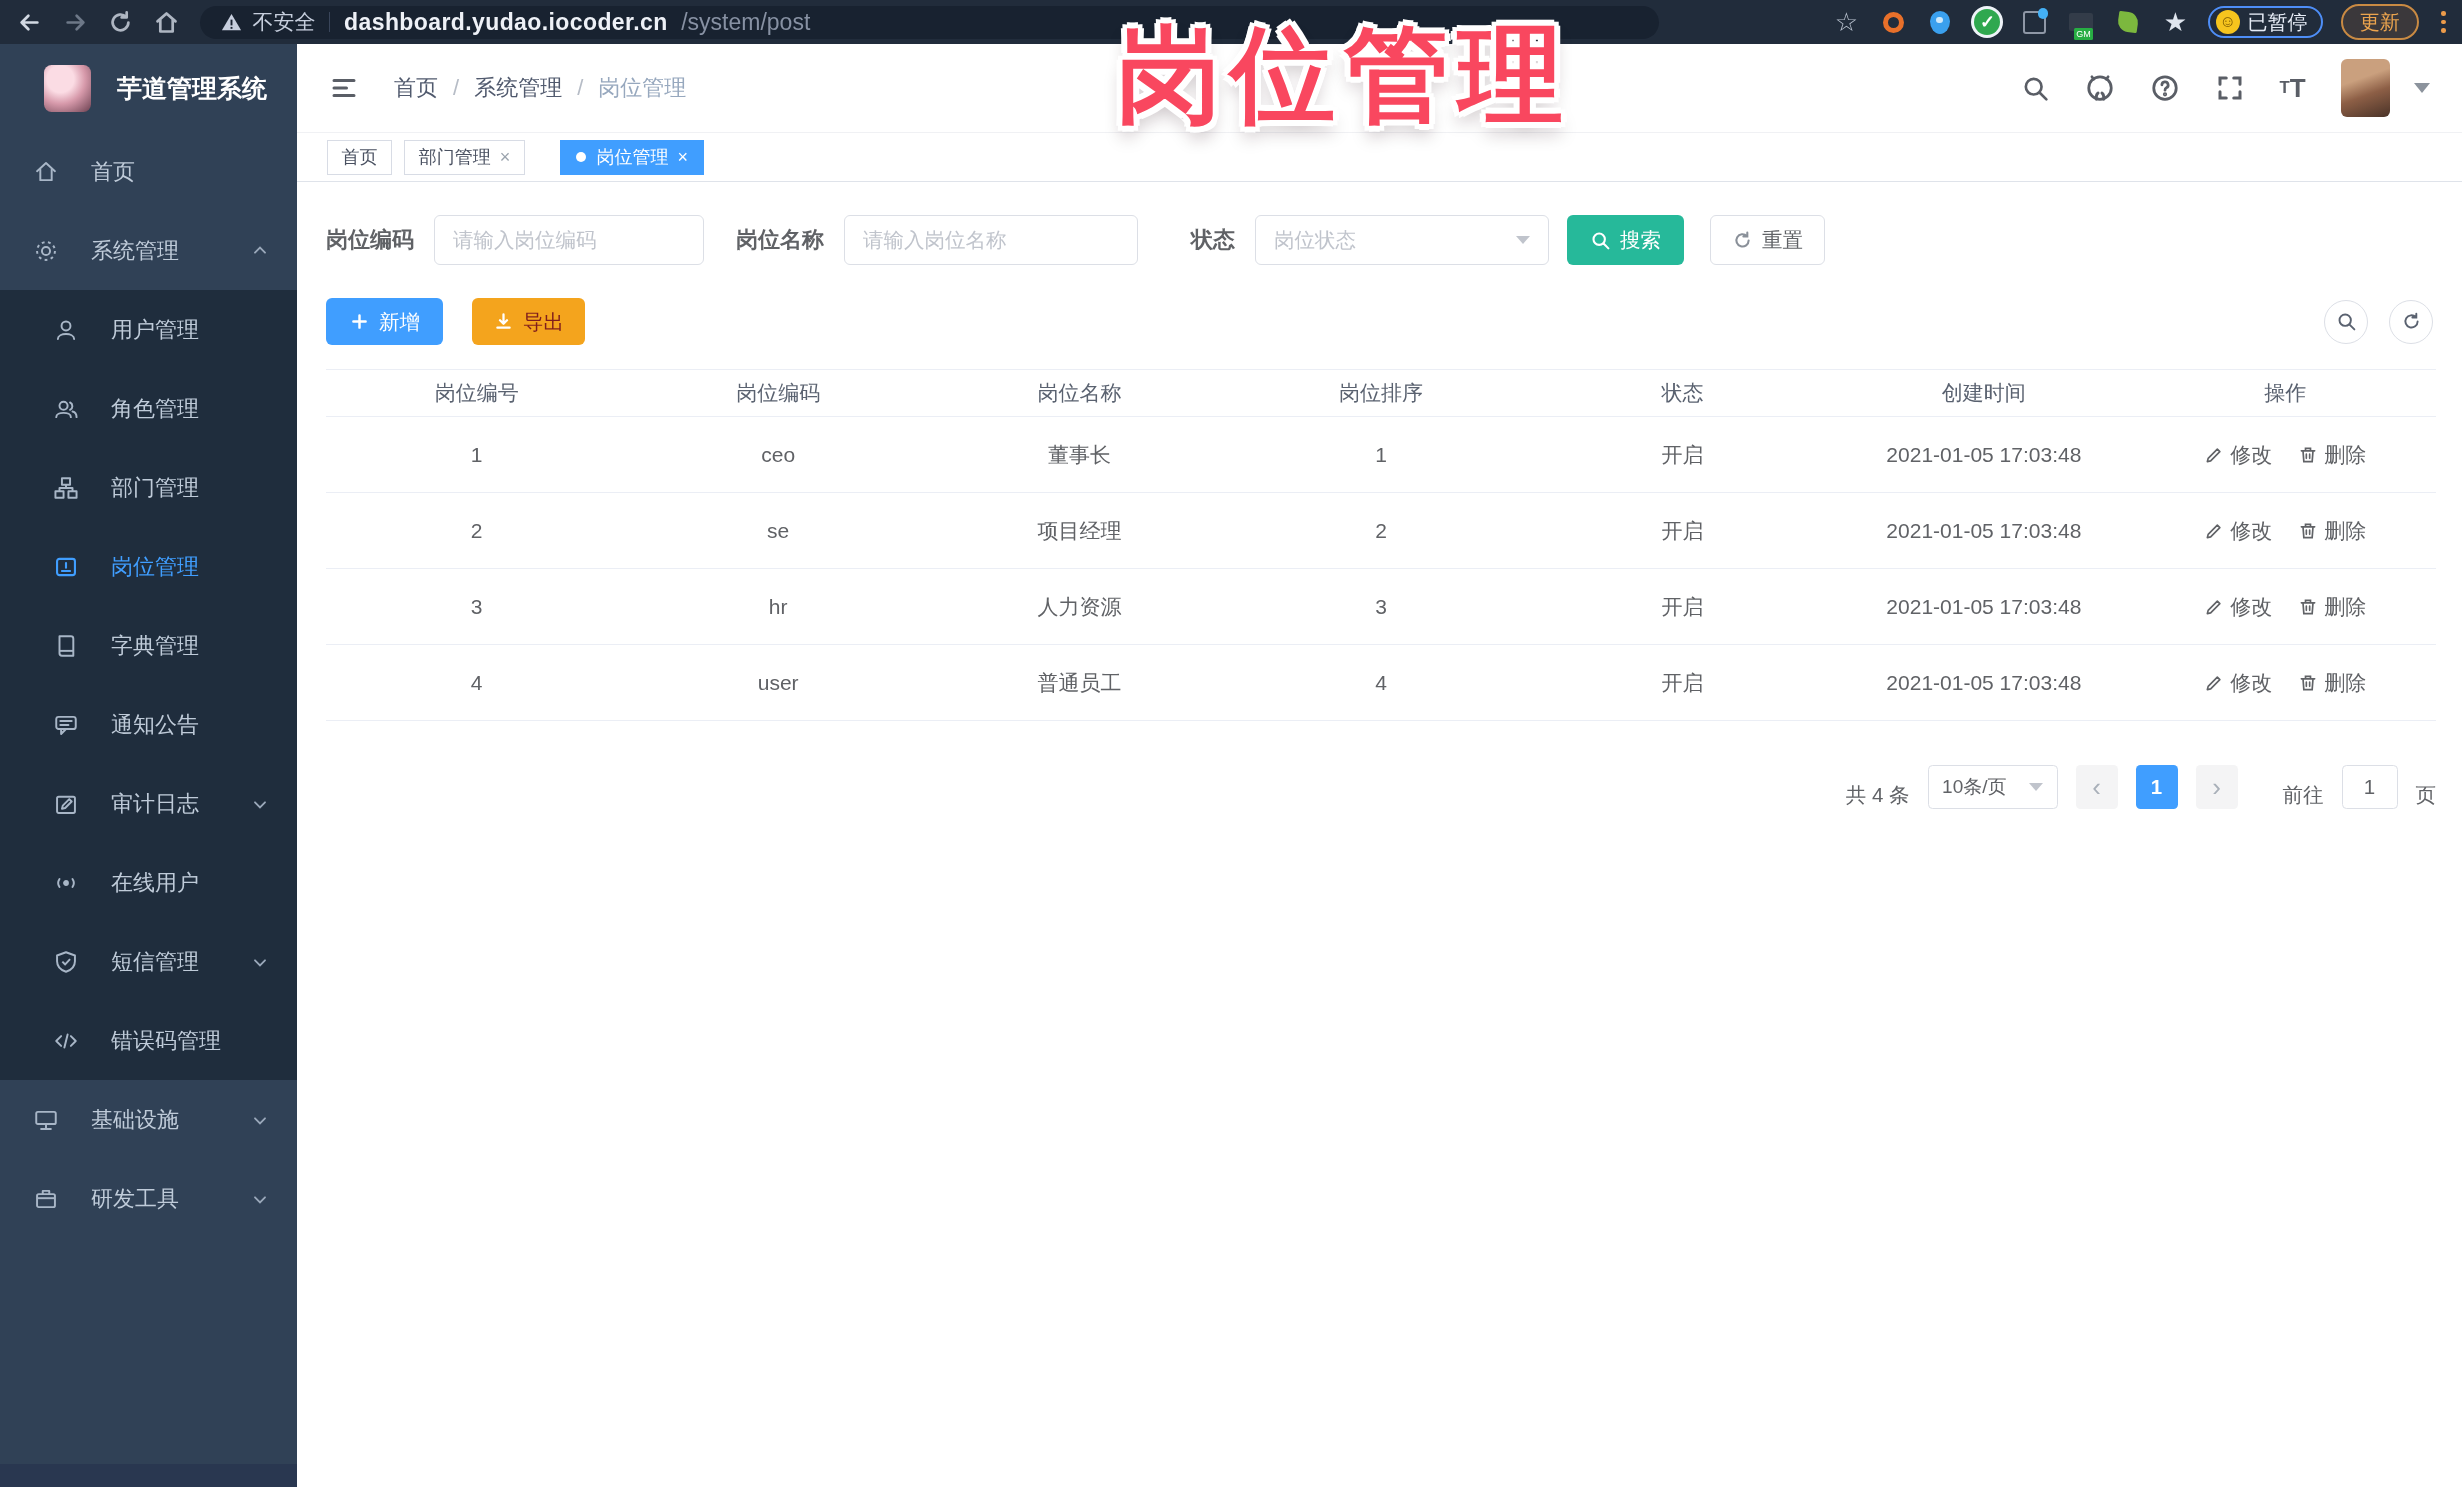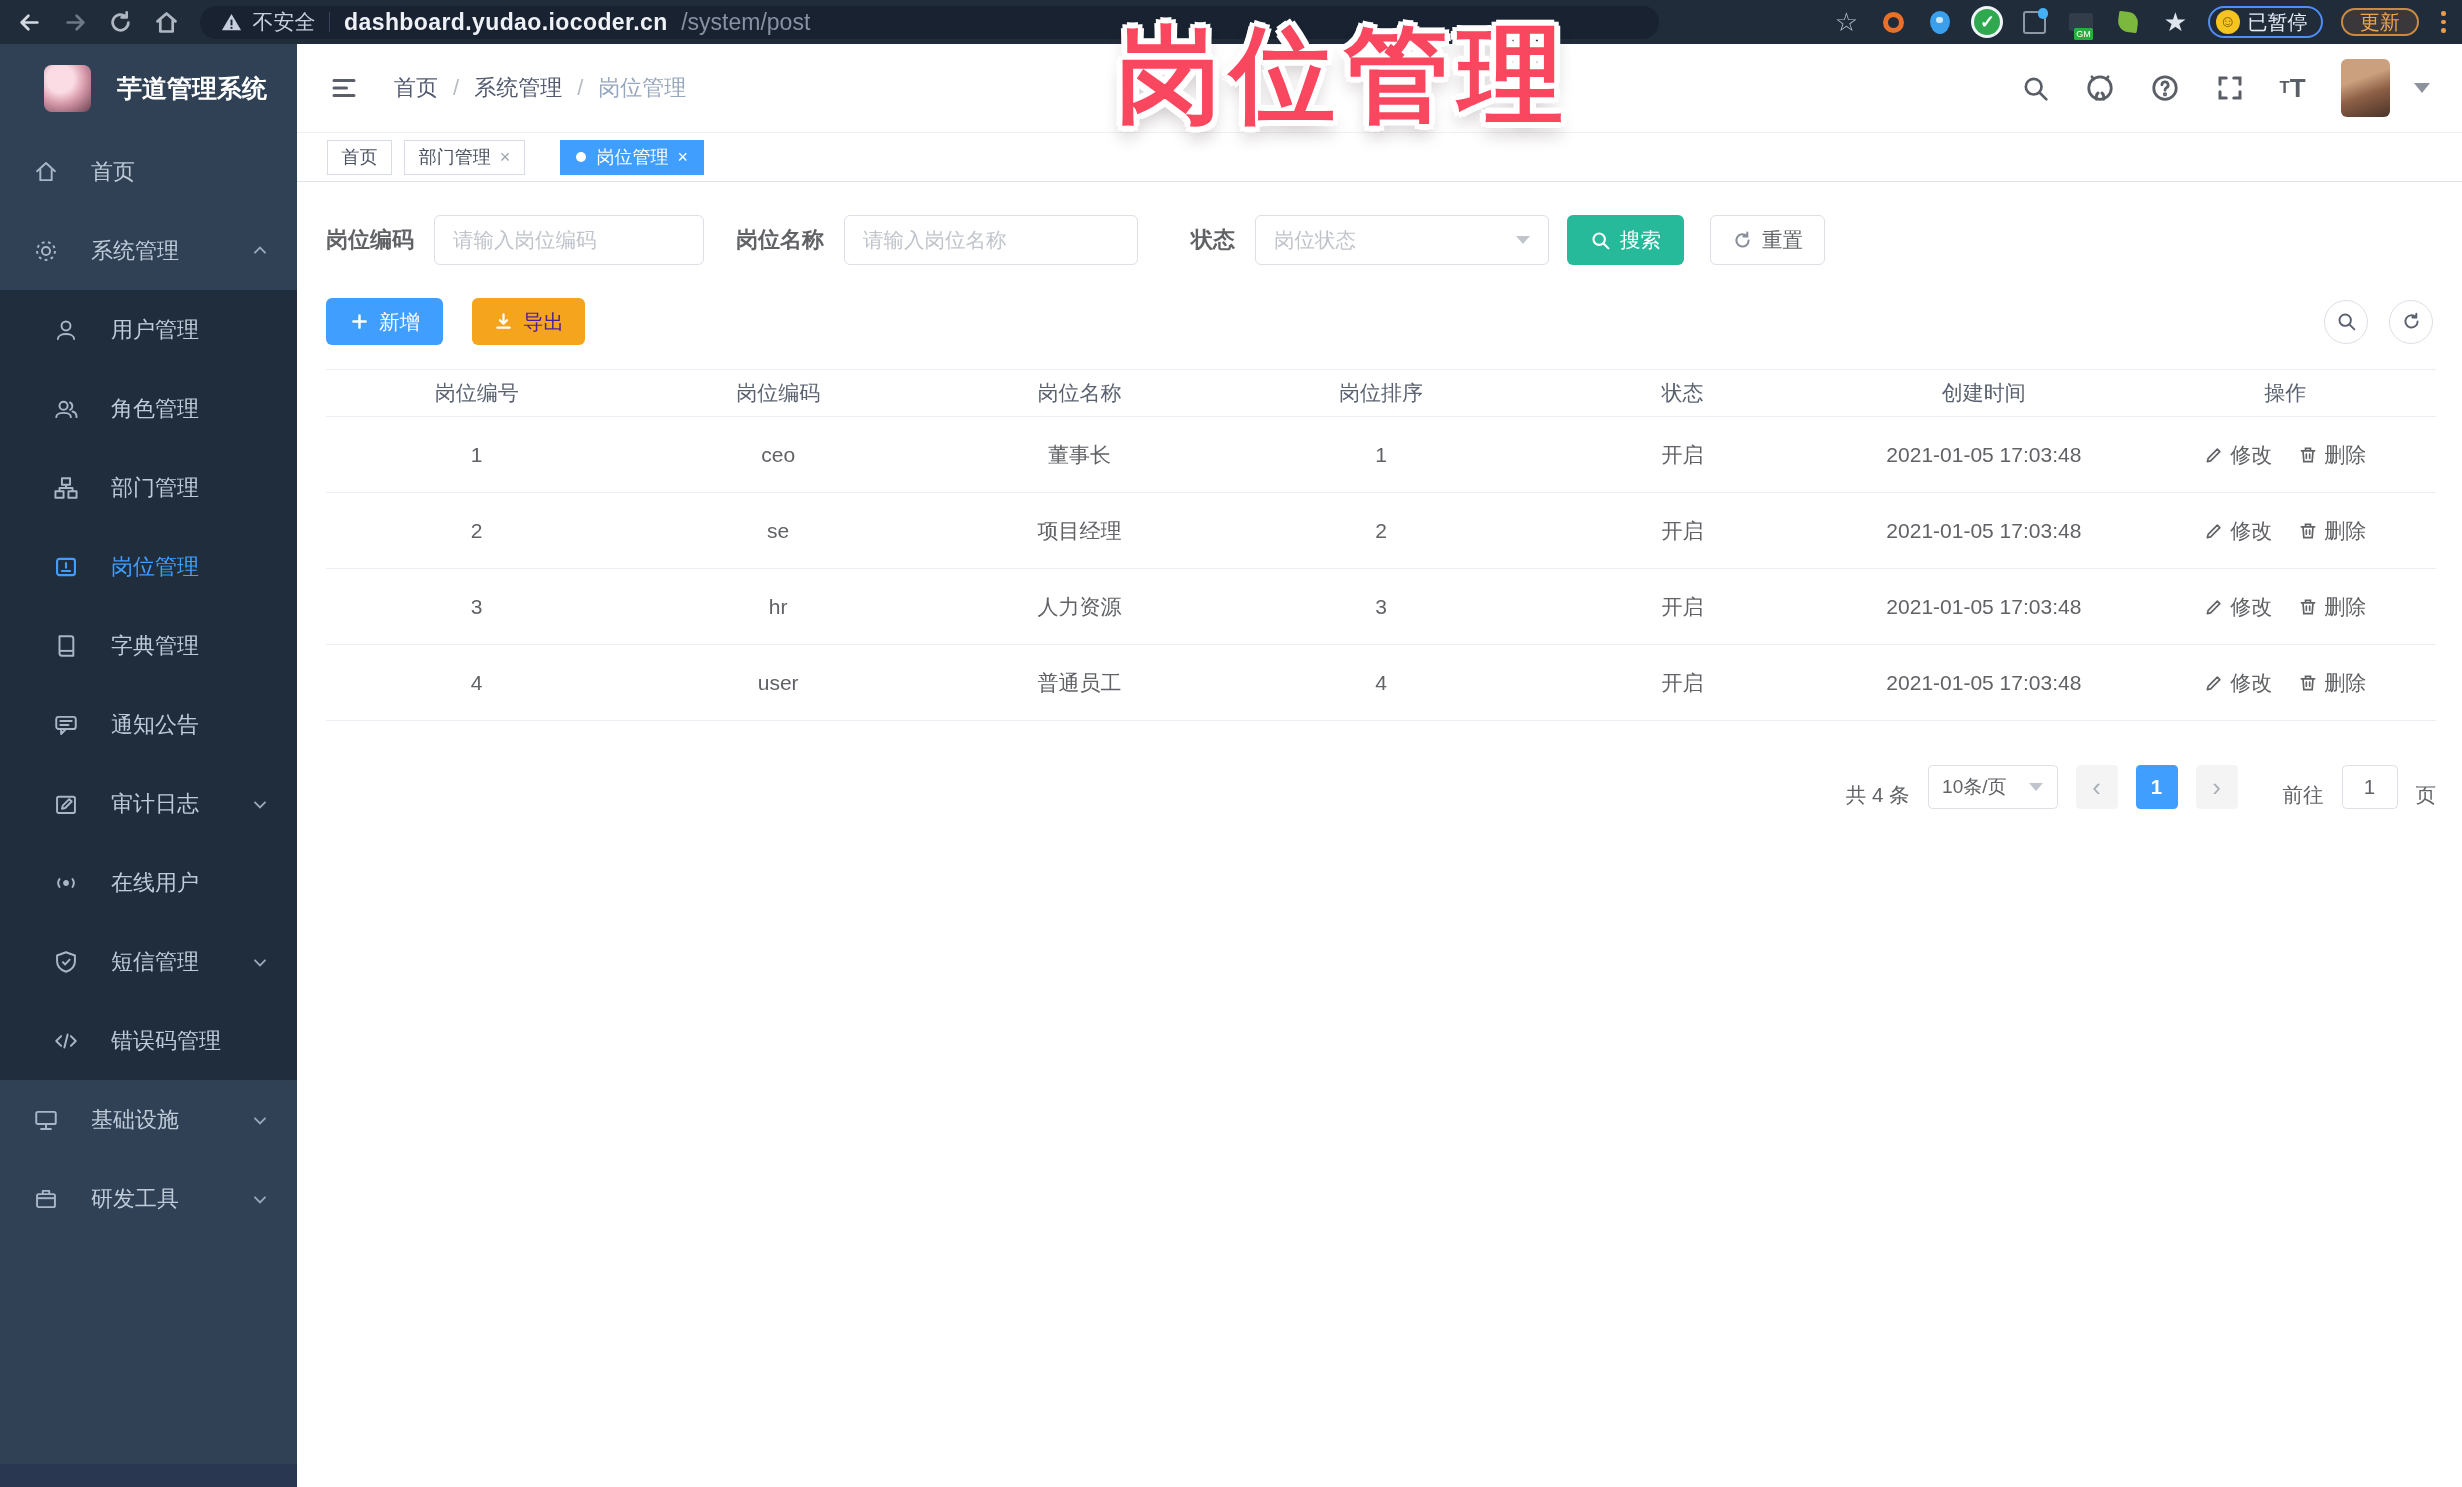--- a/index.html
+++ b/index.html
@@ -30,21 +30,21 @@
   .grid-x::after { content:""; position:absolute; right:-4.5px; top:-4.5px; width:10.6px; height:10.6px; background:#44b0f5; border-radius:50%; }
   .term-g { width:24px; height:18px; background:#333c49; border-radius:2.3px; position:relative; }
   .term-g::after { content:"GM"; position:absolute; left:4.5px; bottom:-9px; background:#27ae43; color:#fff; font-size:9px;
                    padding:0.8px 2.3px; border-radius:1.5px; }
   .leaf-g { width:20px; height:20px; background:#7cb83e; border-radius:1.5px 10.6px 1.5px 10.6px; transform:rotate(8deg); }
   .star-w { color:#dfe5ee; font-size:26px; }
   .pill-paused { height:32px; border:2.3px solid #4e8ef7; border-radius:18px; display:flex; align-items:center; gap:7.6px;
                  padding:0 13.6px 0 6px; color:#e6ecf6; font-size:20px; }
   .smiley { width:24px; height:24px; border-radius:50%; background:#f6c41e; color:#7a5700; font-size:16.7px;
             display:flex; align-items:center; justify-content:center; }
-  .pill-update { height:28px; border:2.3px solid #c98a43; border-radius:18px; display:flex; align-items:center;
+  .pill-update { height:36px; border:2.3px solid #c98a43; border-radius:18px; display:flex; align-items:center;
                  padding:0 16.7px; color:#eca44e; font-size:20px; background:rgba(201,122,60,.16); }
   .kebab { display:flex; flex-direction:column; gap:3.8px; padding:0 4.5px; }
   .kebab i { width:4.5px; height:4.5px; border-radius:50%; background:#ec9b4a; }
 
   
   .annot { position:absolute; left:1116px; top:6px; z-index:60; font-size:105px; font-weight:700; letter-spacing:9px;
            color:#f9475f;
            text-shadow:-4.5px -4.5px 0 #fff, 4.5px -4.5px 0 #fff, -4.5px 4.5px 0 #fff, 4.5px 4.5px 0 #fff,
                         0 -6px 0 #fff, 0 6px 0 #fff, -6px 0 0 #fff, 6px 0 0 #fff, 0 10.6px 16.7px rgba(40,10,20,.28); }
 
@@ -102,21 +102,21 @@
   .sel-arrow { width:0; height:0; border-left:7.6px solid transparent; border-right:7.6px solid transparent;
                border-top:8.3px solid #c0c4cc; }
   .btn { border:none; border-radius:6px; font-size:20.5px; font-family:inherit; display:flex; align-items:center;
          gap:9px; cursor:pointer; }
   .btn-search { height:50px; padding:0 23px; background:#26b99a; color:#fff; margin-left:18px; }
   .btn-reset { height:50px; padding:0 21px; background:#fff; color:#606266; border:1.5px solid #dcdfe6; margin-left:26px; }
 
   
   .toolbar { margin-top:33px; display:flex; align-items:center; }
   .btn-add { height:47px; padding:0 23px; background:#409eff; color:#fff; }
-  .btn-export { height:47px; padding:0 21px; background:#f4a41d; color:#4c1d95; margin-left:29px; }
+  .btn-export { height:47px; padding:0 21px; background:#f4a41d; color:#7f1d1d; margin-left:29px; }
   .tool-circles { margin-left:auto; display:flex; gap:21px; margin-right:3px; }
   .circ { width:44px; height:44px; border-radius:50%; border:1.5px solid #dcdfe6; background:#fff; color:#5a6270;
           display:flex; align-items:center; justify-content:center; cursor:pointer; }
 
   
   .table { margin-top:24px; border-top:1.5px solid #ebeef5; }
   .thead, .trow { display:grid; grid-template-columns:repeat(7,1fr); align-items:center; text-align:center; }
   .thead { height:47px; border-bottom:1.5px solid #ebeef5; }
   .thead span { font-size:21px; font-weight:400; color:#5a6270; }
   .trow { height:76px; border-bottom:1.5px solid #ebeef5; }

